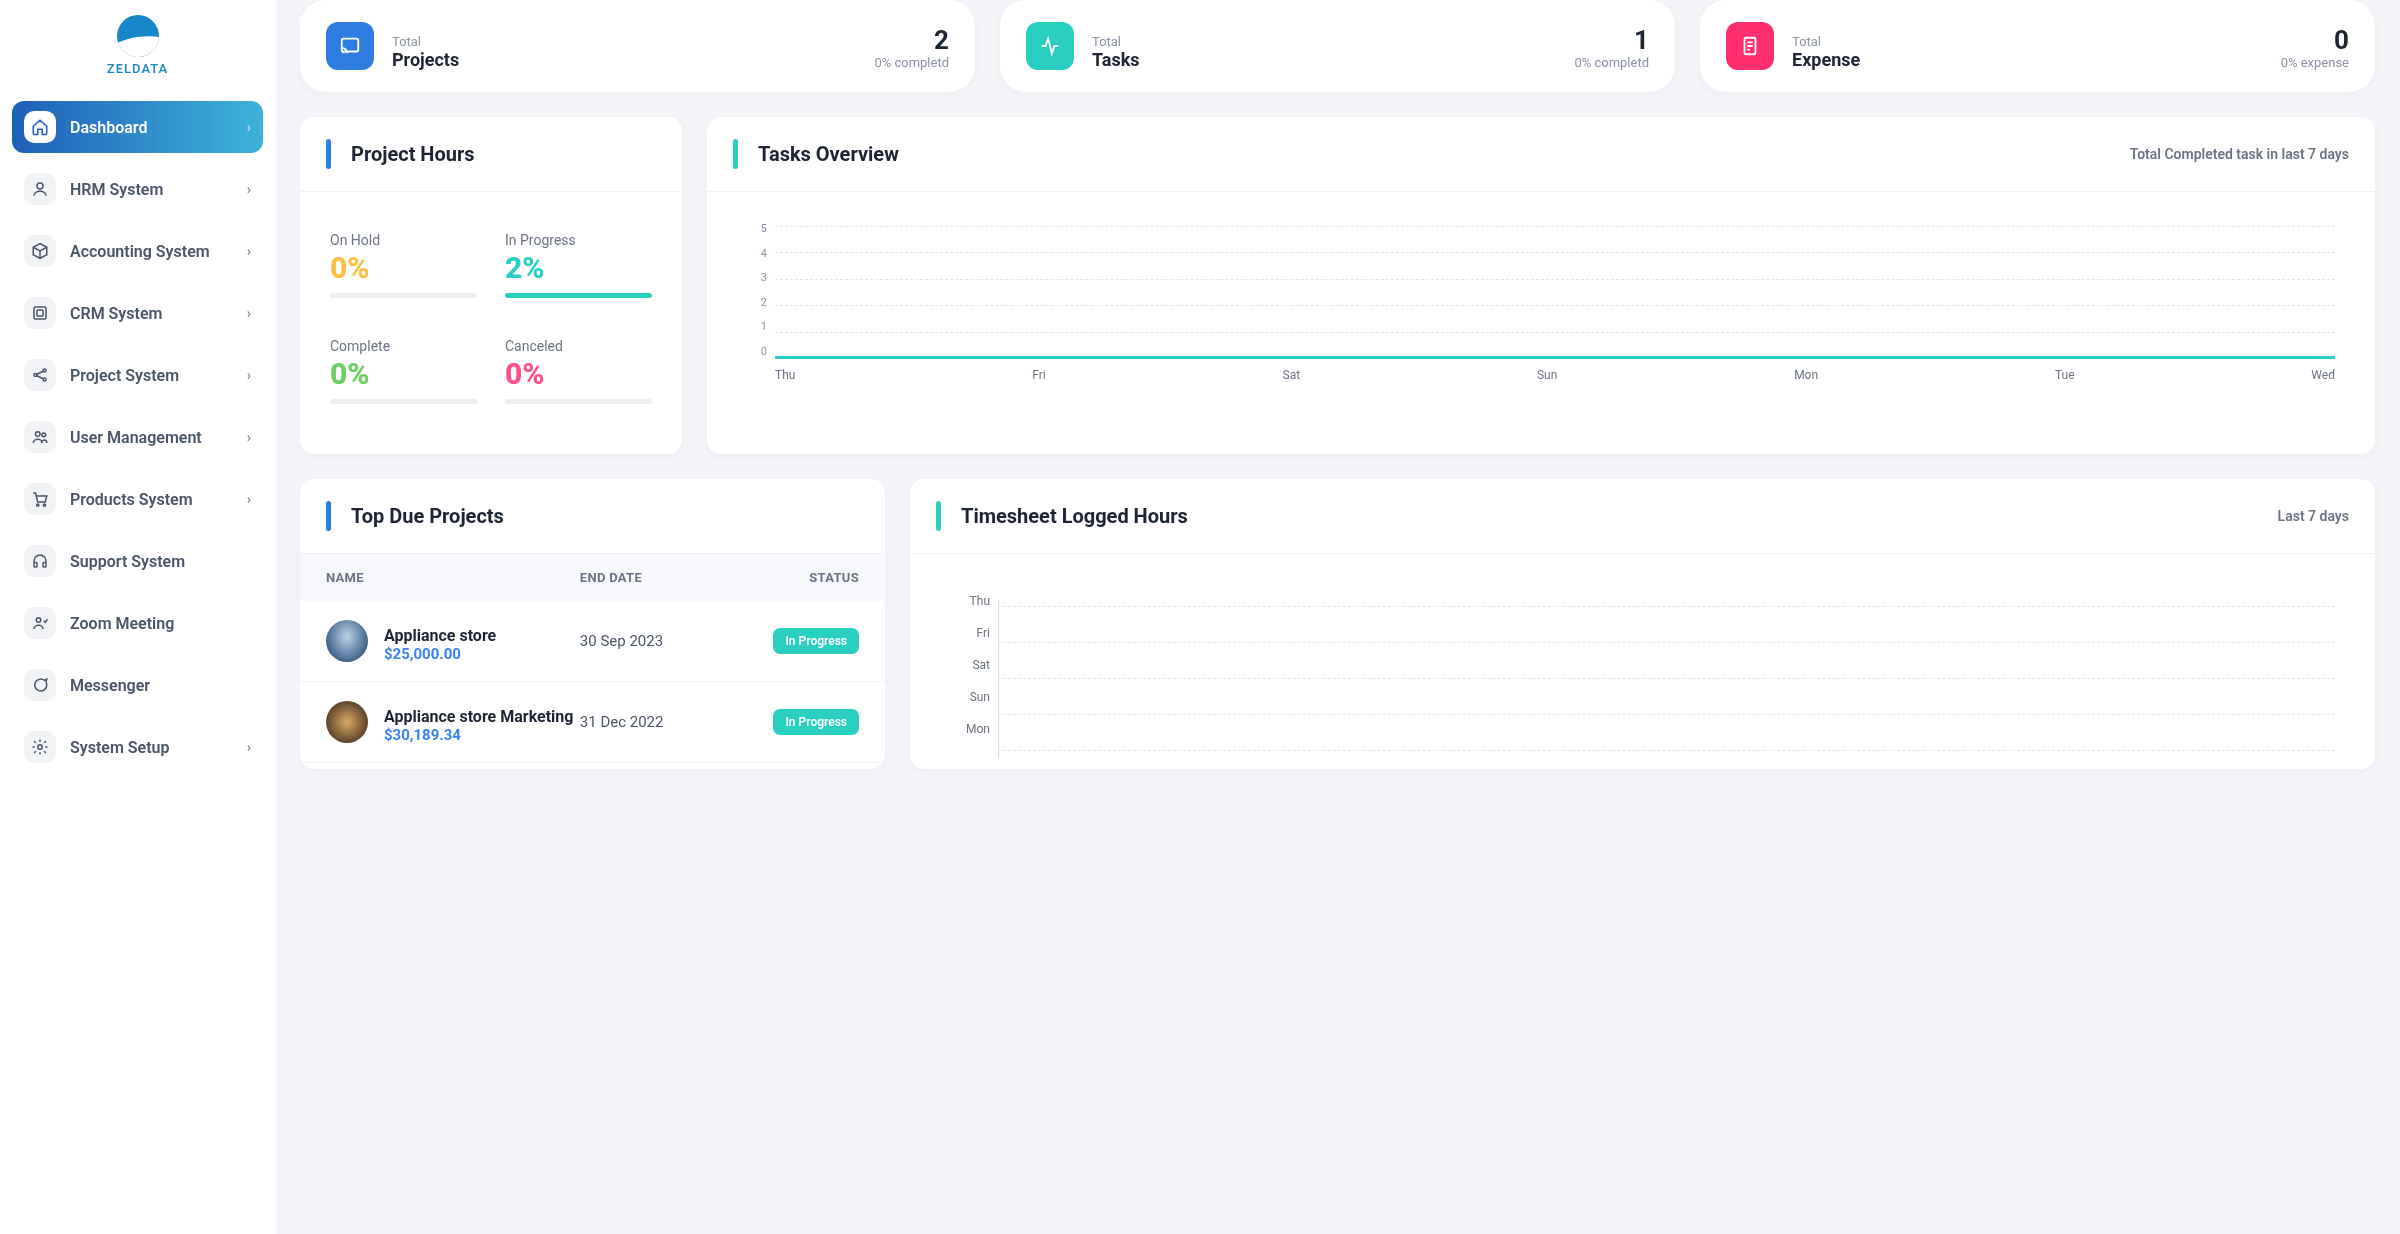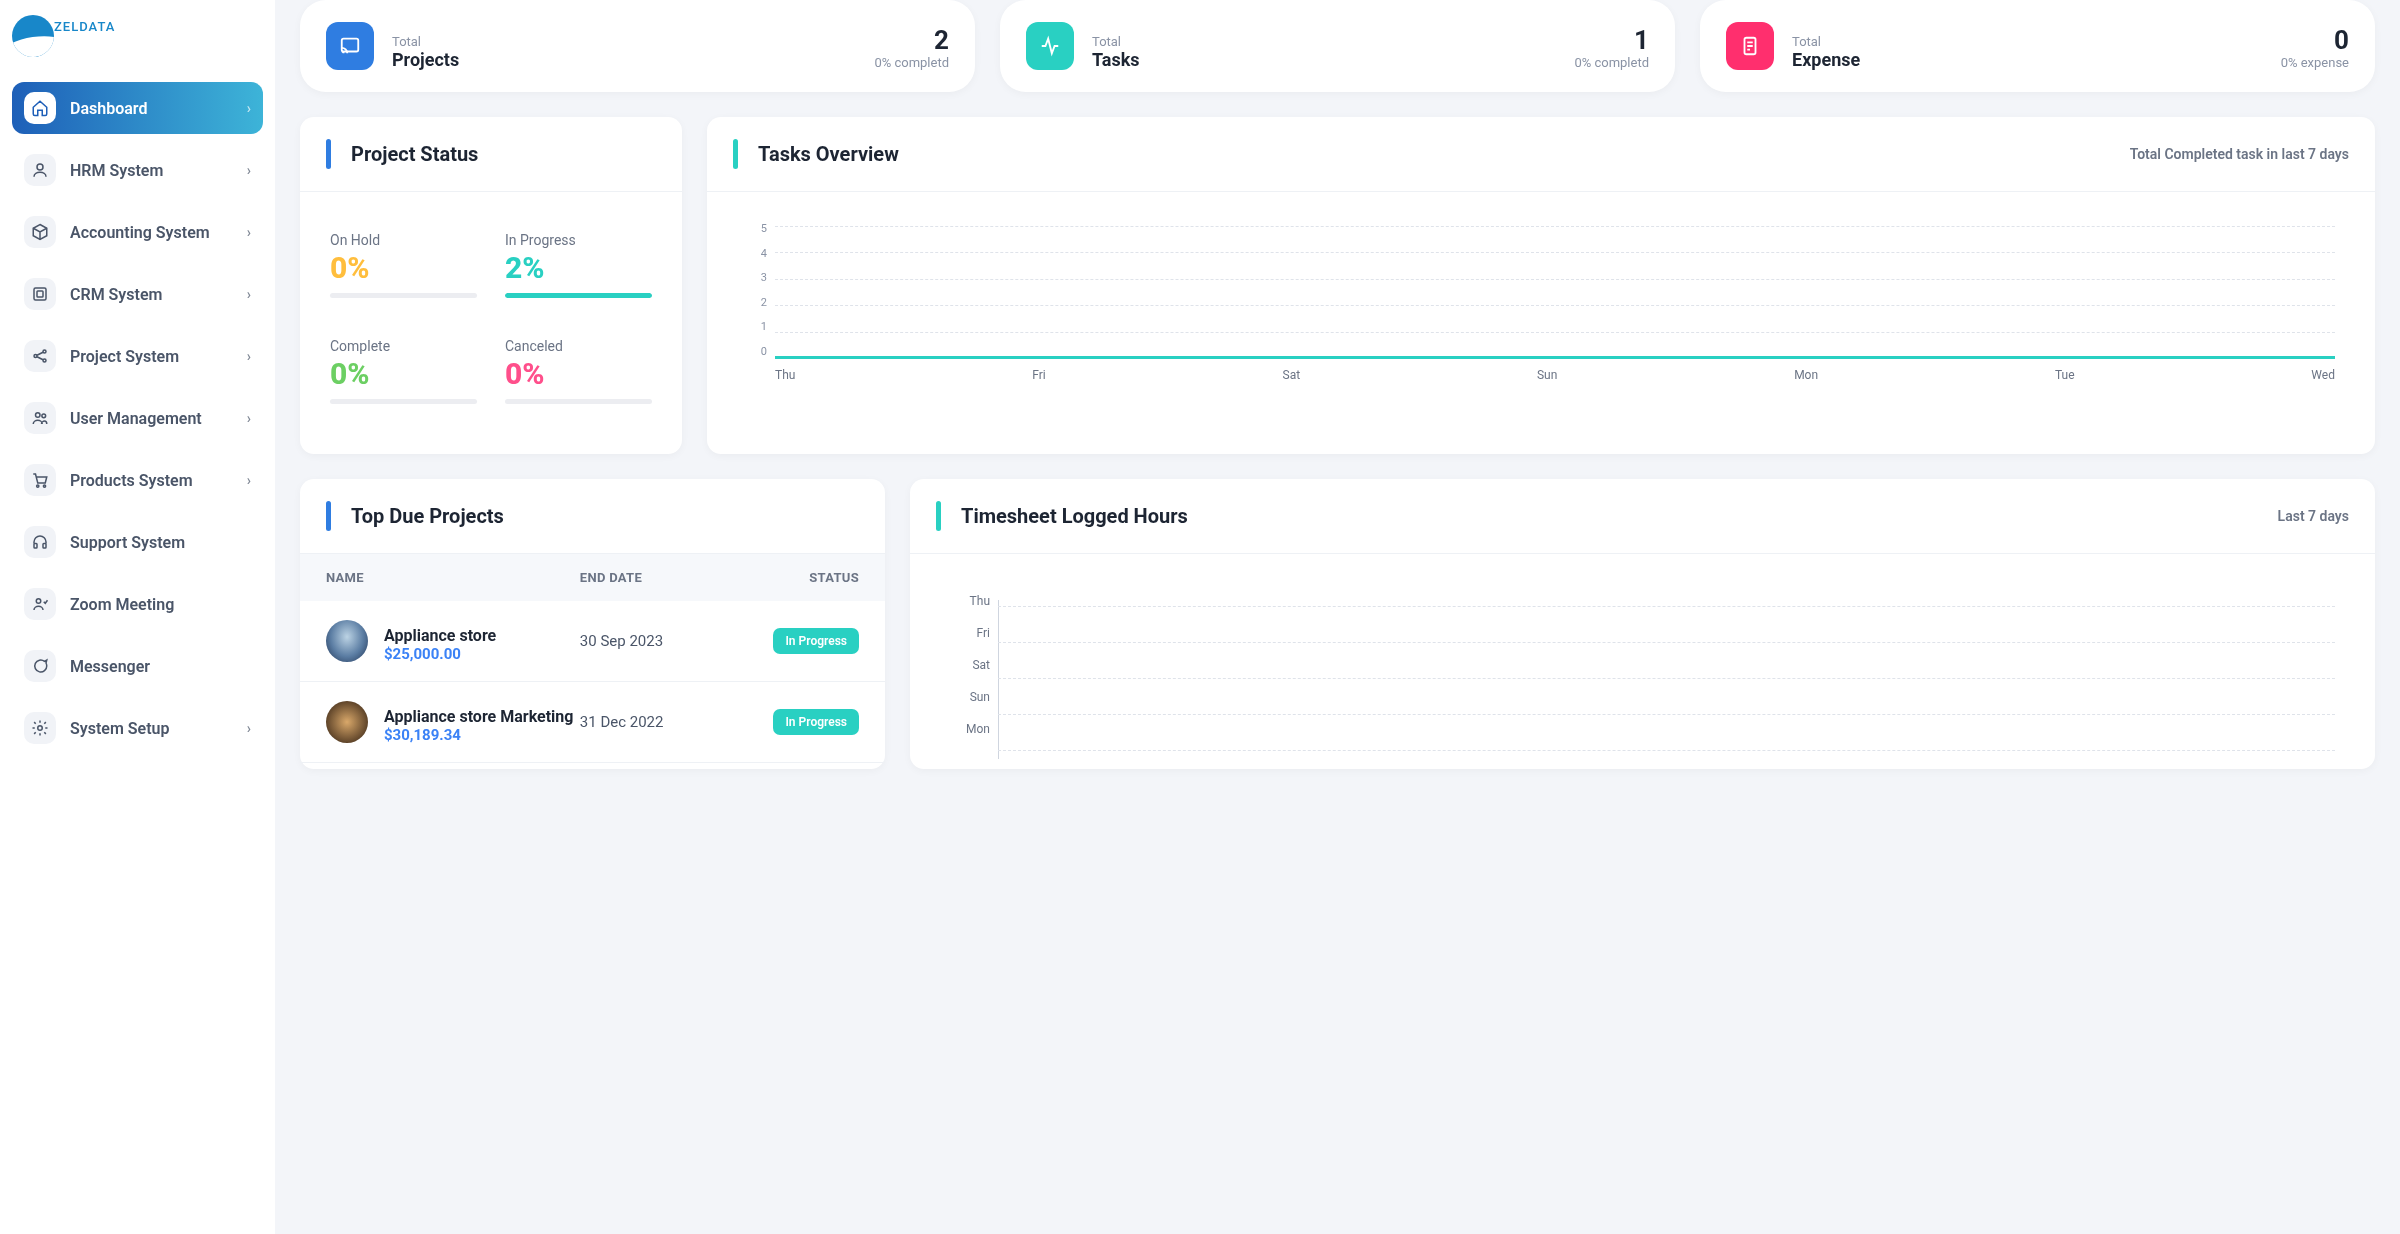--- a/index.html
+++ b/index.html
@@ -1,21 +1,21 @@
 <!DOCTYPE html>
 <html><head>
 <meta charset="utf-8">
 <style>
 * { margin: 0; padding: 0; box-sizing: border-box; }
 body { font-family: -apple-system, BlinkMacSystemFont, 'Segoe UI', Roboto, sans-serif; background: #f3f5f9; color: #1c1e21; }
 .app { display: flex; min-height: 100vh; }
 
 
 .sidebar { width: 275px; background: #fff; padding: 15px 12px; }
-.logo { display: flex; padding: 0 0 25px; }
+.logo { display: flex; flex-direction: column; align-items: center; padding: 0 0 25px; }
 .logo-mark { width: 42px; height: 42px; background: #1887c9; border-radius: 50%; position: relative; overflow: hidden; }
 .logo-mark::before { content: ''; position: absolute; width: 60px; height: 20px; background: #fff; border-radius: 50%; top: 22px; left: -8px; transform: rotate(-8deg); }
 .logo-text { font-size: 13px; color: #1887c9; font-weight: 500; letter-spacing: 1px; margin-top: 4px; }
 
 .nav-item { display: flex; align-items: center; padding: 10px 12px; border-radius: 12px; margin-bottom: 10px; cursor: pointer; color: #4a5568; font-weight: 600; font-size: 16px; }
 .nav-item.active { background: linear-gradient(90deg, #1e5fb8, #3db4d8); color: #fff; }
 .nav-icon { width: 32px; height: 32px; border-radius: 10px; background: #f1f3f7; display: flex; align-items: center; justify-content: center; margin-right: 14px; flex-shrink: 0; }
 .nav-item.active .nav-icon { background: #fff; color: #1e5fb8; }
 .nav-label { flex: 1; }
 .nav-chevron { font-size: 14px; opacity: .7; }
@@ -268,21 +268,21 @@
           <div class="stat-sub">0% expense</div>
         </div>
       </div>
     </div>
 
     <div class="panels-row">
       <section class="card project-status">
         <div class="card-header">
           <div class="card-header-left">
             <div class="card-title-bar bar-blue"></div>
-            <h2 class="card-title">Project Status</h2>
+            <h2 class="card-title">Project Hours</h2>
           </div>
         </div>
         <div class="status-grid" id="status-grid">
             <div class="status-item">
               <div class="status-label">On Hold</div>
               <div class="status-percent" style="color:#ffbe3d">0%</div>
               <div class="status-bar">
                 <div class="status-bar-fill" style="width:0%;background:#ffbe3d"></div>
               </div>
             </div>

